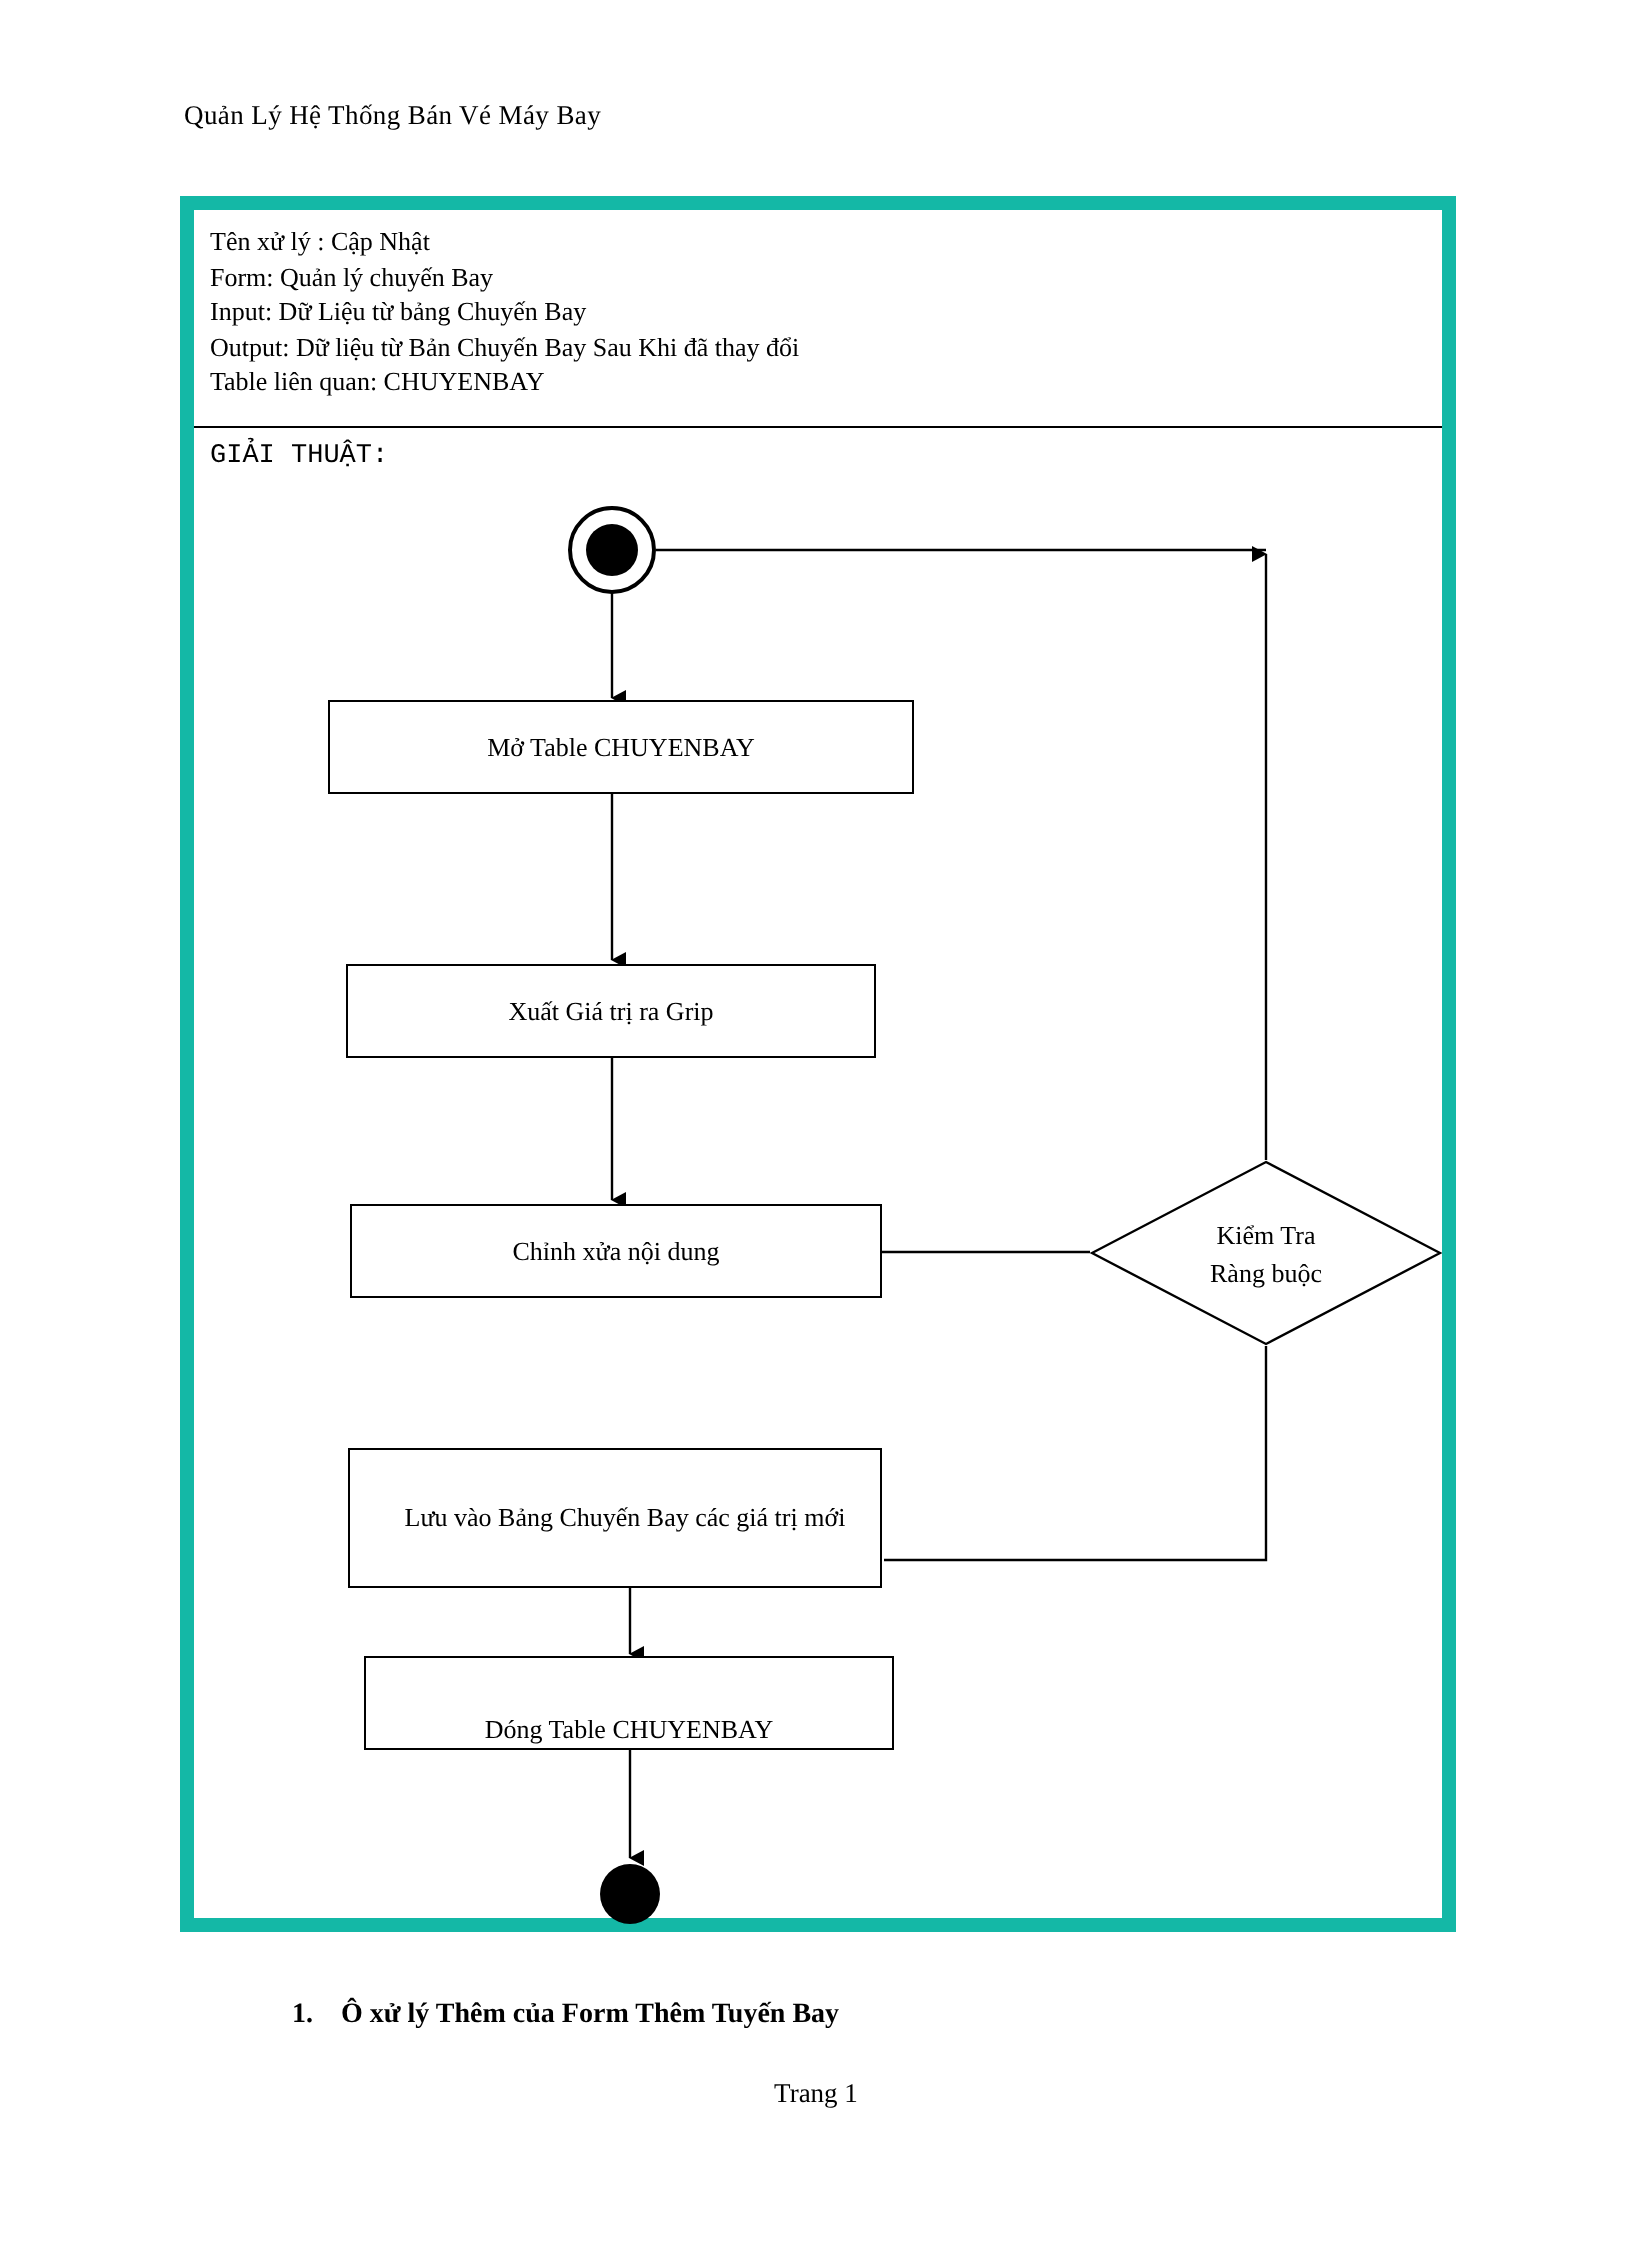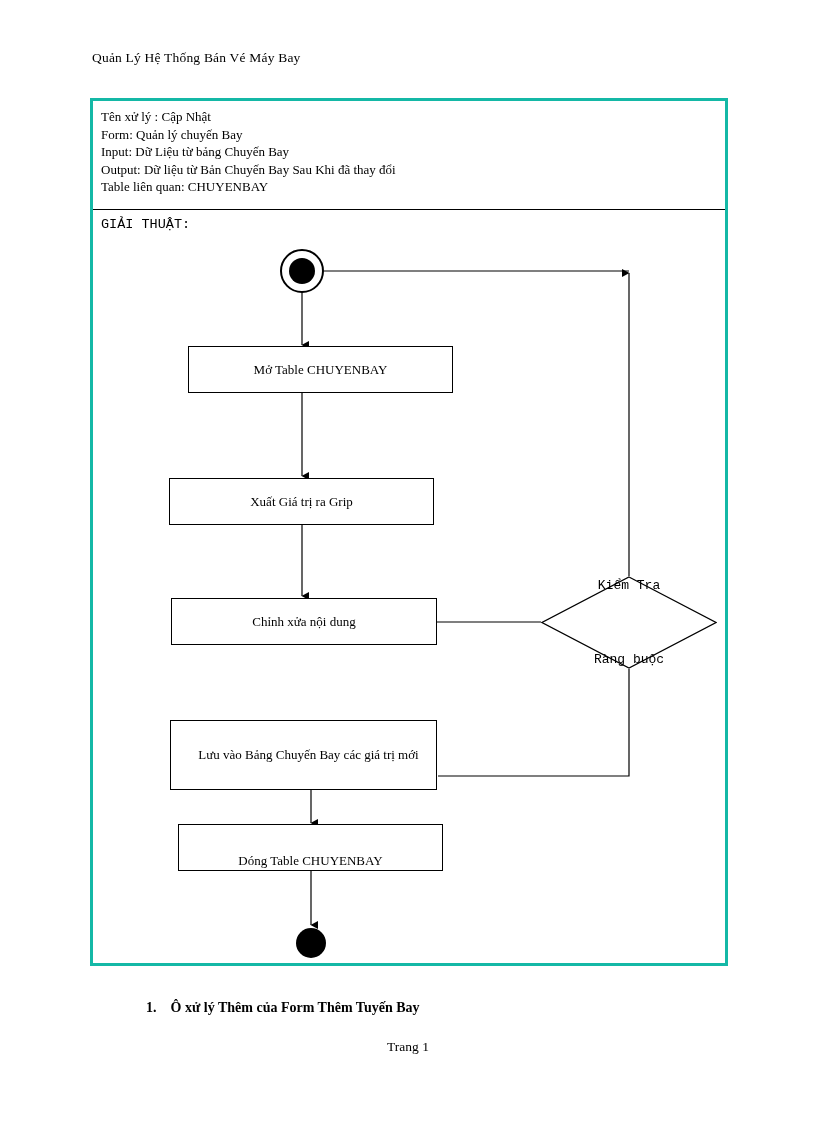--- a/index.html
+++ b/index.html
@@ -34,21 +34,21 @@
     white-space: nowrap;
   }
 
   
   .frame {
     position: absolute;
     left: 90px;
     top: 98px;
     width: 638px;
     height: 868px;
-    border: 3px solid #14b8a6;
+    border: 7px solid #14b8a6;
     box-sizing: border-box;
   }
 
   
   .info-block {
     position: absolute;
     left: 0;
     top: 0;
     width: 100%;
     box-sizing: border-box;
@@ -128,23 +128,23 @@
   }
   .diamond-label {
     position: absolute;
     left: 0;
     top: 0;
     width: 100%;
     height: 100%;
     display: flex;
     flex-direction: column;
     align-items: center;
-    justify-content: space-between;
+    justify-content: center;
     text-align: center;
-    font-family: Liberation Mono, monospace;
+    font-family: Liberation Serif, serif;
     font-size: 13px;
     line-height: 19px;
     pointer-events: none;
   }
 
   
   .footer-item {
     position: absolute;
     left: 146px;
     top: 1000px;
@@ -219,21 +219,21 @@
         <line x1="218" y1="770" x2="218" y2="824" stroke="#000000" stroke-width="1.2" marker-end="url(#arrowDown)"></line>
 
         <polyline points="231,170 536,170" fill="none" stroke="#000000" stroke-width="1.2"></polyline>
         <line x1="536" y1="475" x2="536" y2="172" stroke="#000000" stroke-width="1.2" marker-end="url(#arrowUp)"></line>
       </svg>
 
       <div class="start-ring" style="left:187px; top:148px;">
         <div class="start-dot"></div>
       </div>
 
-      <div class="node-box" style="left:95px; top:245px; width:265px; height:47px;">
+      <div class="node-box" style="left:67px; top:245px; width:293px; height:47px;">
         <span>Mở Table CHUYENBAY</span>
       </div>
 
       <div class="node-box" style="left:76px; top:377px; width:265px; height:47px;">
         <span>Xuất Giá trị ra Grip</span>
       </div>
 
       <div class="node-box" style="left:78px; top:497px; width:266px; height:47px;">
         <span>Chỉnh xửa nội dung</span>
       </div>

